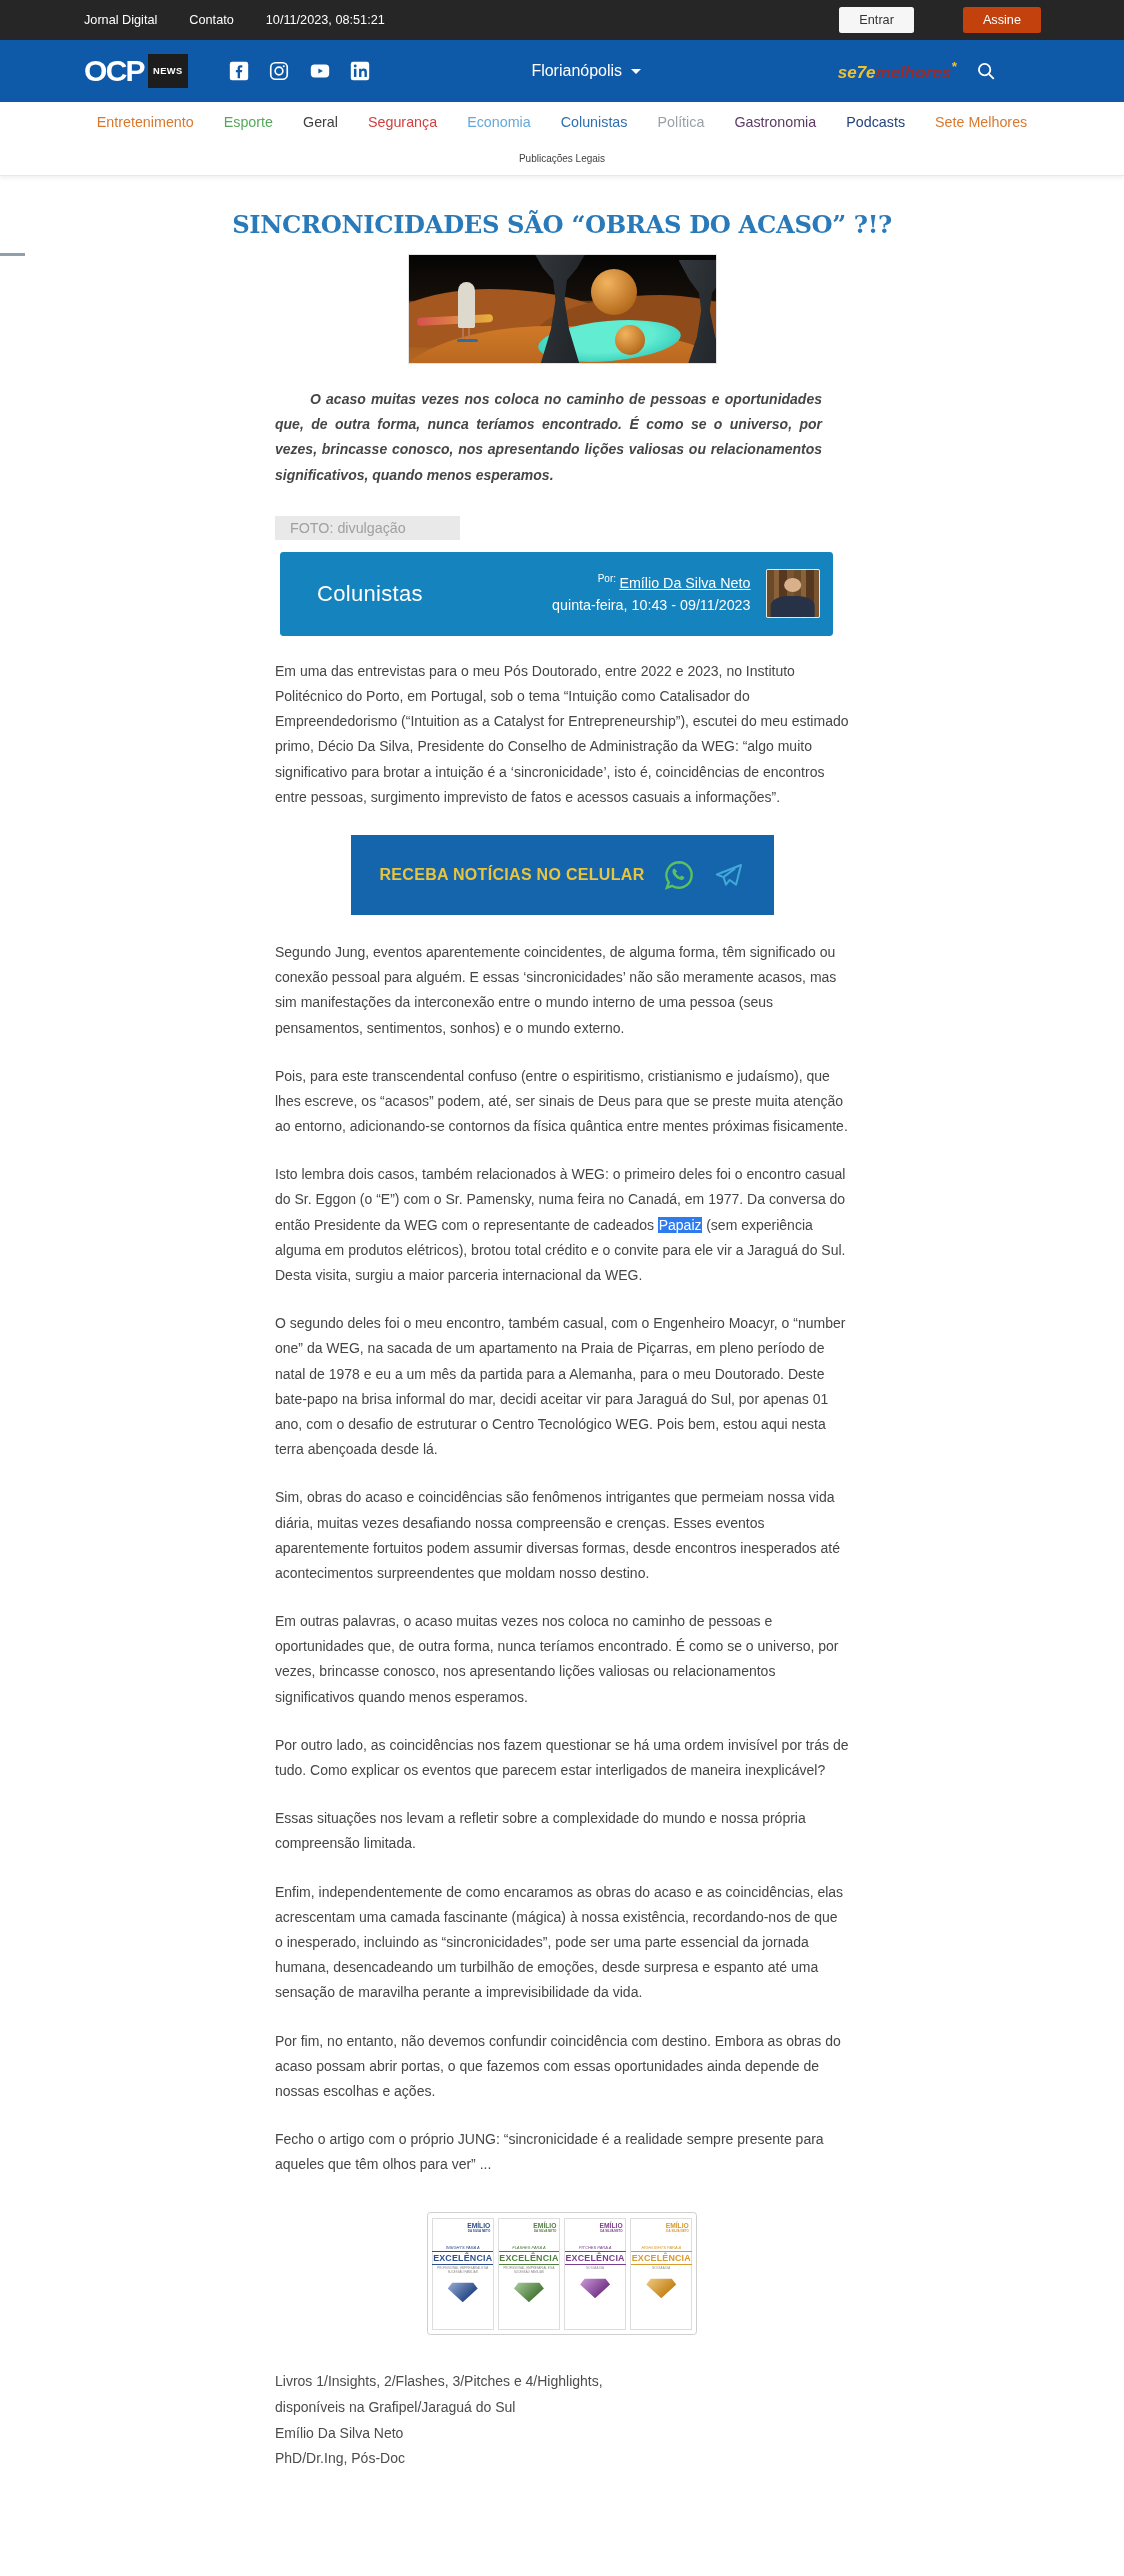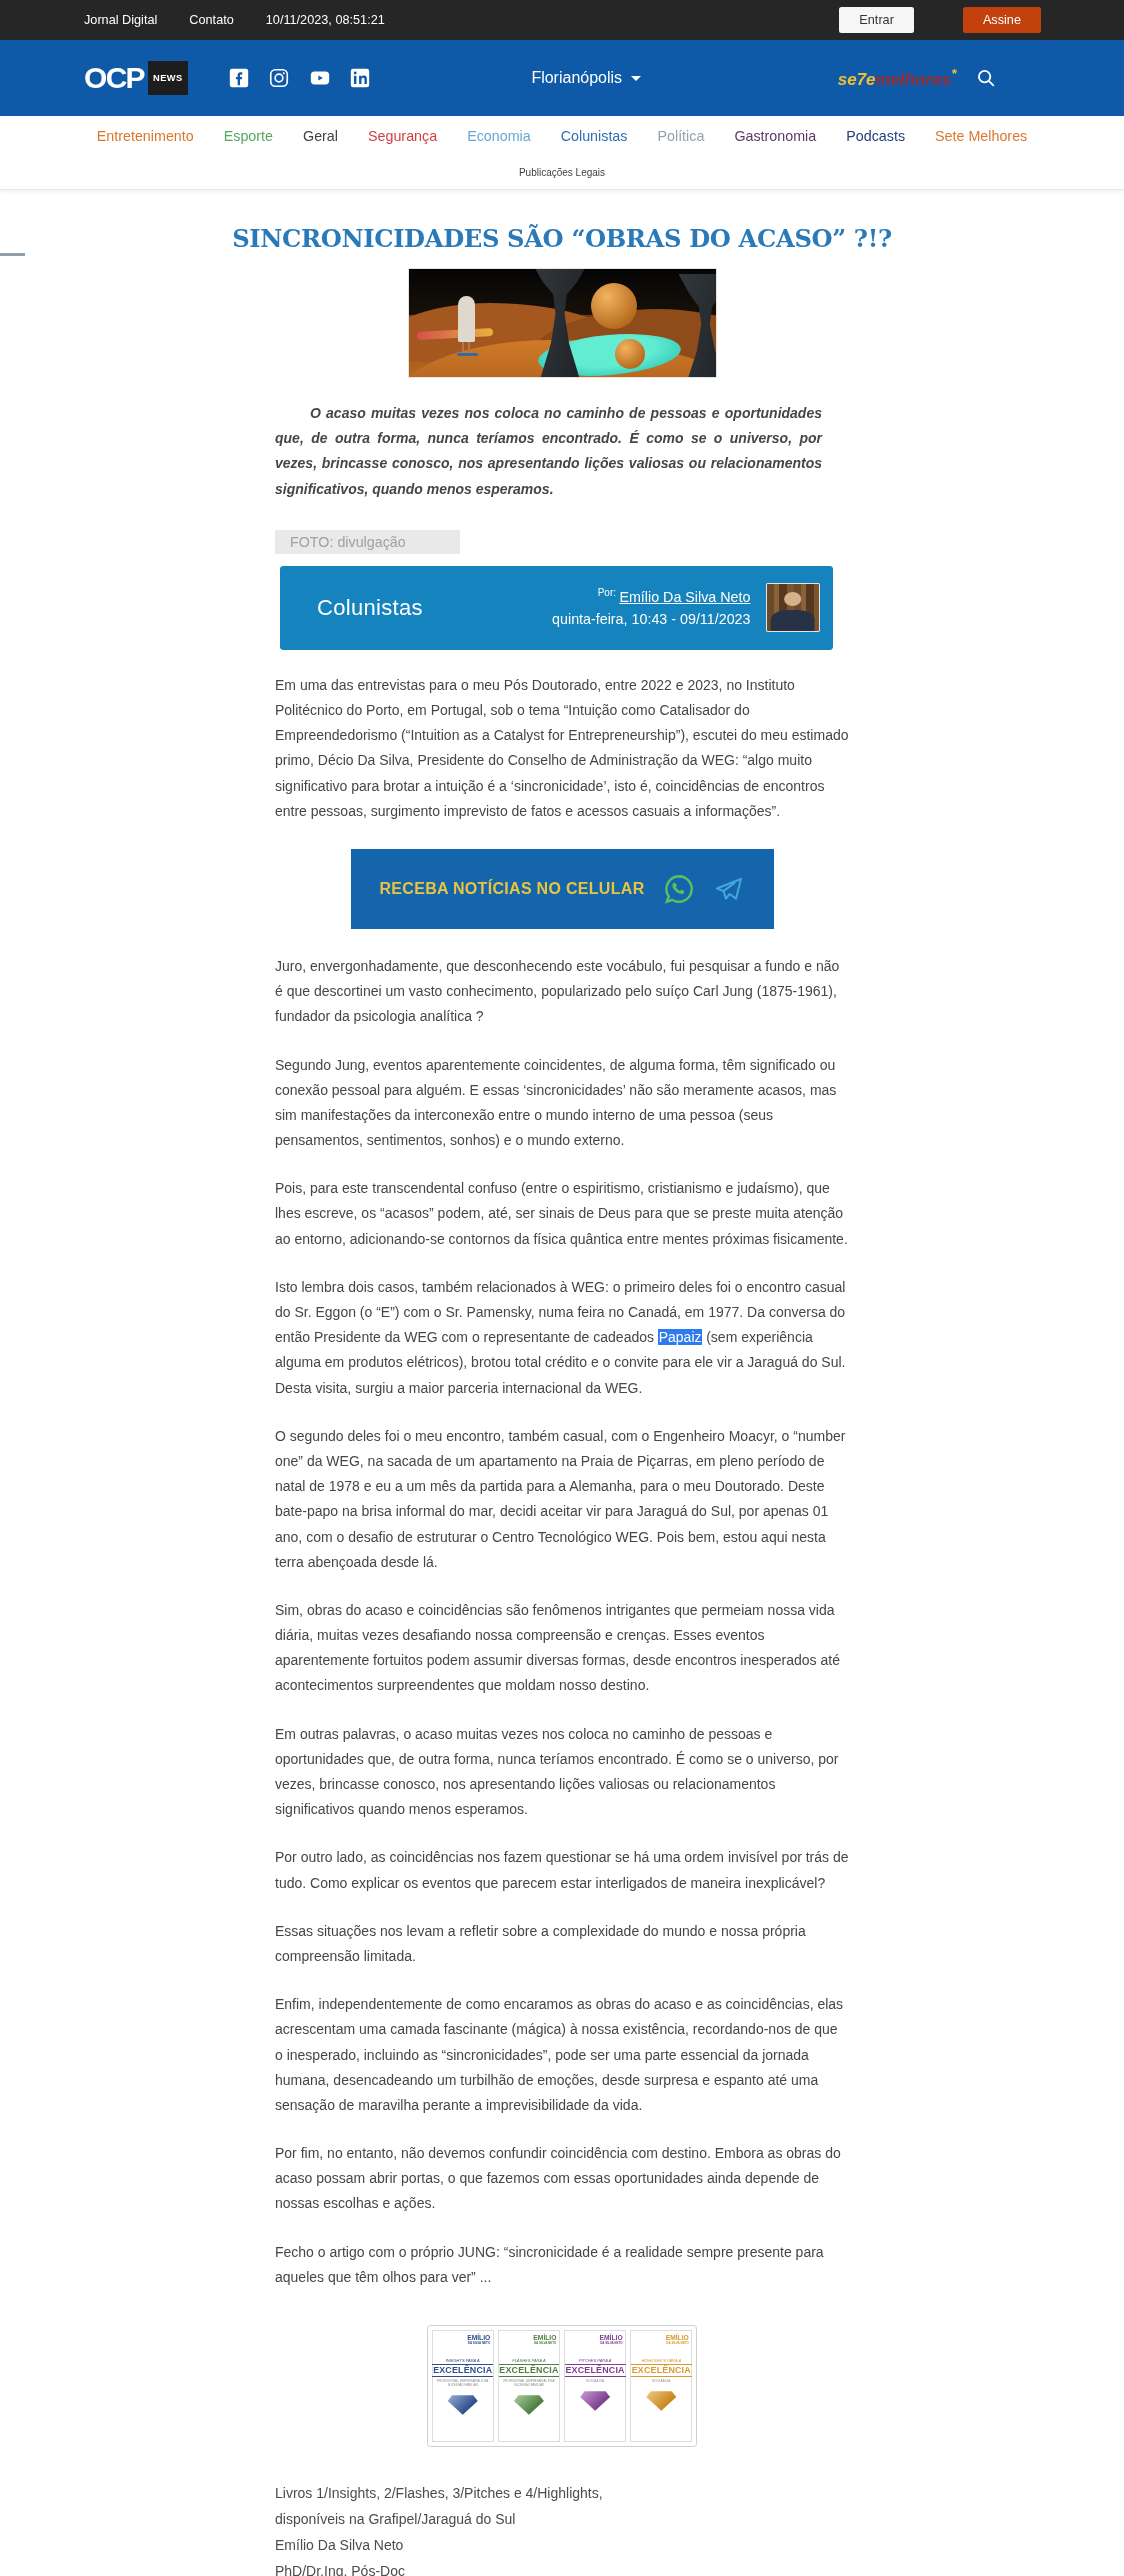--- a/index.html
+++ b/index.html
@@ -22,21 +22,21 @@
     background:#f6f6f6; color:#333; border:none; border-radius:2.5px;
     padding:5.9px 20px; font-size:12.7px; cursor:pointer; font-family:inherit;
   }
   .btn-assine {
     background:#c2410c; color:#fff; border:none; border-radius:2.5px;
     padding:5.9px 20px; font-size:12.7px; cursor:pointer; margin-left:17px; font-family:inherit;
   }
 
   
   .header {
-    height:76px; background:#0f5aa8; display:flex; align-items:center;
+    height:62px; background:#0f5aa8; display:flex; align-items:center;
     padding:0 127px 0 84px; color:#fff;
   }
   .logo { display:flex; align-items:center; gap:4.2px; cursor:pointer; }
   .logo-ocp { font-size:30px; font-weight:800; letter-spacing:-1.7px; color:#fff; }
   .logo-news {
     background:#1d1d1d; color:#fff; font-size:9.3px; font-weight:700;
     padding:11.8px 5px; letter-spacing:0.4px;
   }
   .socials { display:flex; align-items:center; gap:18.6px; margin-left:40px; }
   .socials svg { width:22px; height:22px; display:block; cursor:pointer; }
@@ -291,21 +291,20 @@
         </svg>
     </span>
     <span class="icon-tg">
       <svg width="32" height="32" viewBox="0 0 24 24" fill="none" stroke="currentColor" stroke-width="1.5" stroke-linejoin="round">
           <path d="M21 4.5 2.9 11.6l5 2 1.8 5.6 2.8-3.5 4.8 3.5z"></path>
           <path d="m7.9 13.6 8.7-6.6"></path>
         </svg>
     </span>
   </div>
 
-  <p>Juro, envergonhadamente, que desconhecendo este vocábulo, fui pesquisar a fundo e não é que descortinei um vasto conhecimento, popularizado pelo suíço Carl Jung (1875-1961), fundador da psicologia analítica ?</p>
   <p>Segundo Jung, eventos aparentemente coincidentes, de alguma forma, têm significado ou conexão pessoal para alguém. E essas ‘sincronicidades’ não são meramente acasos, mas sim manifestações da interconexão entre o mundo interno de uma pessoa (seus pensamentos, sentimentos, sonhos) e o mundo externo.</p>
   <p>Pois, para este transcendental confuso (entre o espiritismo, cristianismo e judaísmo), que lhes escreve, os “acasos” podem, até, ser sinais de Deus para que se preste muita atenção ao entorno, adicionando-se contornos da física quântica entre mentes próximas fisicamente.</p>
   <p><span>Isto lembra dois casos, também relacionados à WEG: o primeiro deles foi o encontro casual do Sr. Eggon (o “E”) com o Sr. Pamensky, numa feira no Canadá, em 1977. Da conversa do então Presidente da WEG com o representante de cadeados </span><mark class="papaiz">Papaiz</mark><span> (sem experiência alguma em produtos elétricos), brotou total crédito e o convite para ele vir a Jaraguá do Sul. Desta visita, surgiu a maior parceria internacional da WEG.</span></p>
   <p>O segundo deles foi o meu encontro, também casual, com o Engenheiro Moacyr, o “number one” da WEG, na sacada de um apartamento na Praia de Piçarras, em pleno período de natal de 1978 e eu a um mês da partida para a Alemanha, para o meu Doutorado. Deste bate-papo na brisa informal do mar, decidi aceitar vir para Jaraguá do Sul, por apenas 01 ano, com o desafio de estruturar o Centro Tecnológico WEG. Pois bem, estou aqui nesta terra abençoada desde lá.</p>
   <p>Sim, obras do acaso e coincidências são fenômenos intrigantes que permeiam nossa vida diária, muitas vezes desafiando nossa compreensão e crenças. Esses eventos aparentemente fortuitos podem assumir diversas formas, desde encontros inesperados até acontecimentos surpreendentes que moldam nosso destino.</p>
   <p>Em outras palavras, o acaso muitas vezes nos coloca no caminho de pessoas e oportunidades que, de outra forma, nunca teríamos encontrado. É como se o universo, por vezes, brincasse conosco, nos apresentando lições valiosas ou relacionamentos significativos quando menos esperamos.</p>
   <p>Por outro lado, as coincidências nos fazem questionar se há uma ordem invisível por trás de tudo. Como explicar os eventos que parecem estar interligados de maneira inexplicável?</p>
   <p>Essas situações nos levam a refletir sobre a complexidade do mundo e nossa própria compreensão limitada.</p>
   <p>Enfim, independentemente de como encaramos as obras do acaso e as coincidências, elas acrescentam uma camada fascinante (mágica) à nossa existência, recordando-nos de que o inesperado, incluindo as “sincronicidades”, pode ser uma parte essencial da jornada humana, desencadeando um turbilhão de emoções, desde surpresa e espanto até uma sensação de maravilha perante a imprevisibilidade da vida.</p>
   <p>Por fim, no entanto, não devemos confundir coincidência com destino. Embora as obras do acaso possam abrir portas, o que fazemos com essas oportunidades ainda depende de nossas escolhas e ações.</p>

